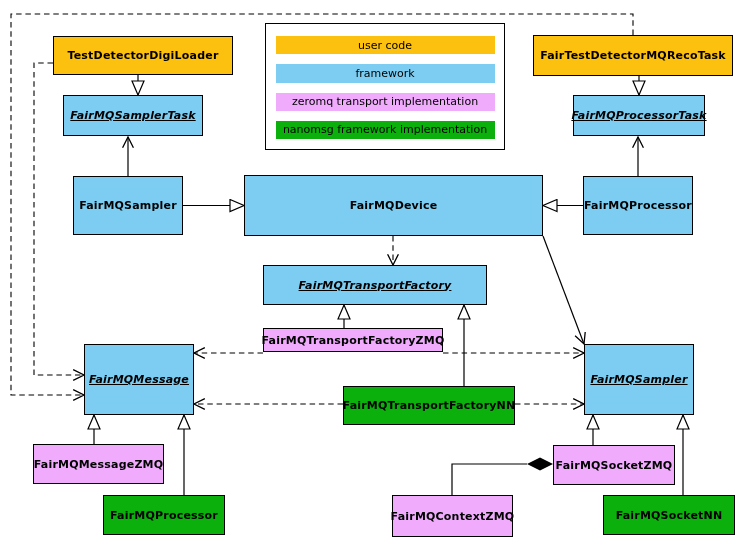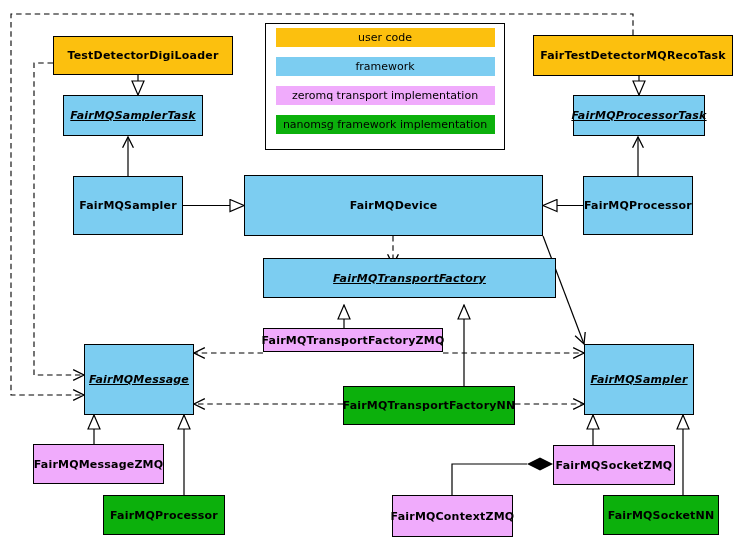--- a/index.html
+++ b/index.html
@@ -17,21 +17,21 @@
   }
   .node.abstract{font-style:italic;text-decoration:underline;}
   .user{background:#FCC00E;}
   .framework{background:#7CCDF1;}
   .zmq{background:#f0abfc;}
   .nn{background:#0CB00C;}
   .legend{
     position:absolute;z-index:2;left:265px;top:23px;width:240px;height:127px;
     border:1.2px solid #000;box-sizing:border-box;background:#fff;
     display:flex;flex-direction:column;align-items:center;justify-content:flex-start;
-    padding-top:4px;
+    padding-top:12px;
     text-align:right;
   }
   .lbar{
     width:219px;height:19px;margin-bottom:10px;box-sizing:border-box;
     display:flex;align-items:center;justify-content:center;
     font-size:11px;color:#000;
   }
 </style>
 </head>
 <body>
@@ -80,24 +80,24 @@
     <div class="lbar nn">nanomsg framework implementation</div>
   </div>
 
   <div class="node user" style="left:53px;top:36px;width:180px;height:39px">TestDetectorDigiLoader</div>
   <div class="node framework abstract" style="left:63px;top:95px;width:140px;height:41px">FairMQSamplerTask</div>
   <div class="node framework" style="left:73px;top:176px;width:110px;height:59px">FairMQSampler</div>
   <div class="node framework" style="left:244px;top:175px;width:299px;height:61px">FairMQDevice</div>
   <div class="node user" style="left:533px;top:35px;width:200px;height:41px">FairTestDetectorMQRecoTask</div>
   <div class="node framework abstract" style="left:573px;top:95px;width:132px;height:41px">FairMQProcessorTask</div>
   <div class="node framework" style="left:583px;top:176px;width:110px;height:59px">FairMQProcessor</div>
-  <div class="node framework abstract" style="left:263px;top:258px;width:293px;height:40px">FairMQTransportFactory</div>
+  <div class="node framework abstract" style="left:263px;top:265px;width:224px;height:40px">FairMQTransportFactory</div>
   <div class="node zmq" style="left:263px;top:328px;width:180px;height:24px">FairMQTransportFactoryZMQ</div>
   <div class="node nn" style="left:343px;top:386px;width:172px;height:39px">FairMQTransportFactoryNN</div>
   <div class="node framework abstract" style="left:84px;top:344px;width:110px;height:71px">FairMQMessage</div>
   <div class="node framework abstract" style="left:584px;top:344px;width:110px;height:71px">FairMQSampler</div>
   <div class="node zmq" style="left:33px;top:444px;width:131px;height:40px">FairMQMessageZMQ</div>
   <div class="node nn" style="left:103px;top:495px;width:122px;height:40px">FairMQProcessor</div>
   <div class="node zmq" style="left:553px;top:445px;width:122px;height:40px">FairMQSocketZMQ</div>
   <div class="node zmq" style="left:392px;top:495px;width:121px;height:42px">FairMQContextZMQ</div>
-  <div class="node nn" style="left:603px;top:495px;width:116px;height:40px">FairMQSocketNN</div>
+  <div class="node nn" style="left:603px;top:495px;width:132px;height:40px">FairMQSocketNN</div>
 
 </div>
 
 </body></html>

